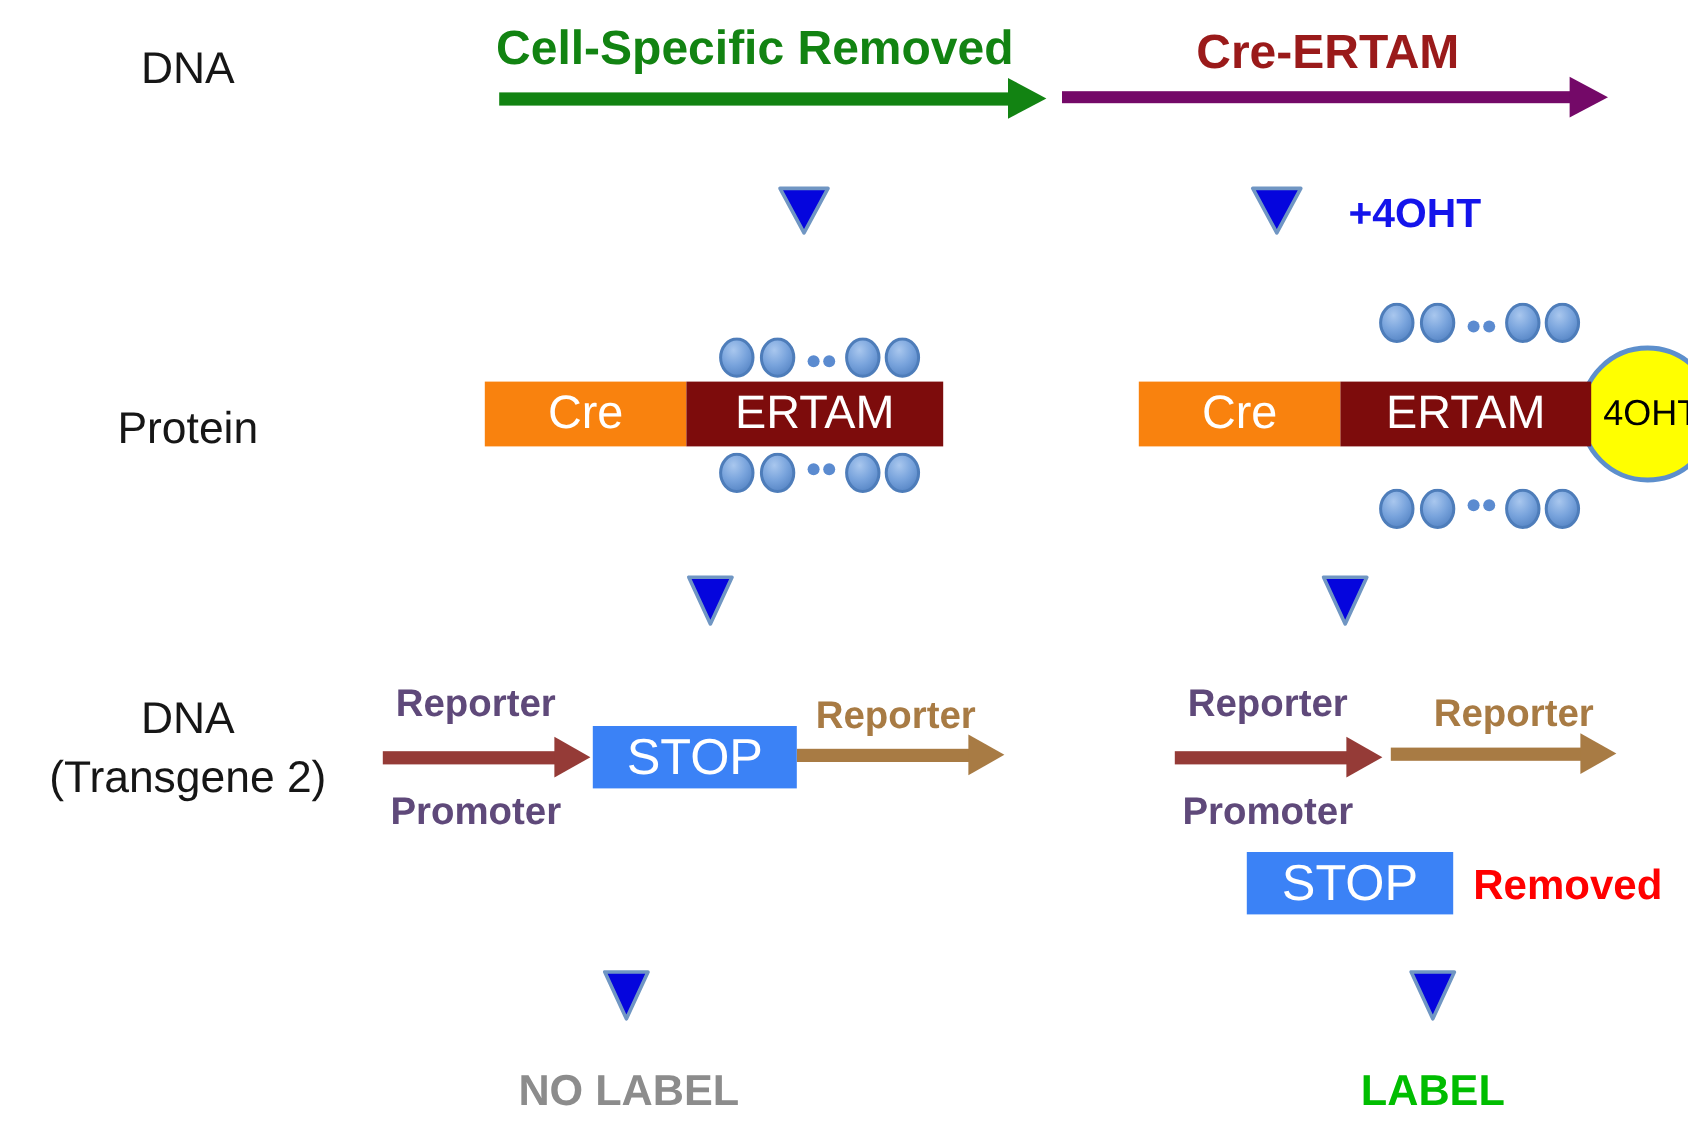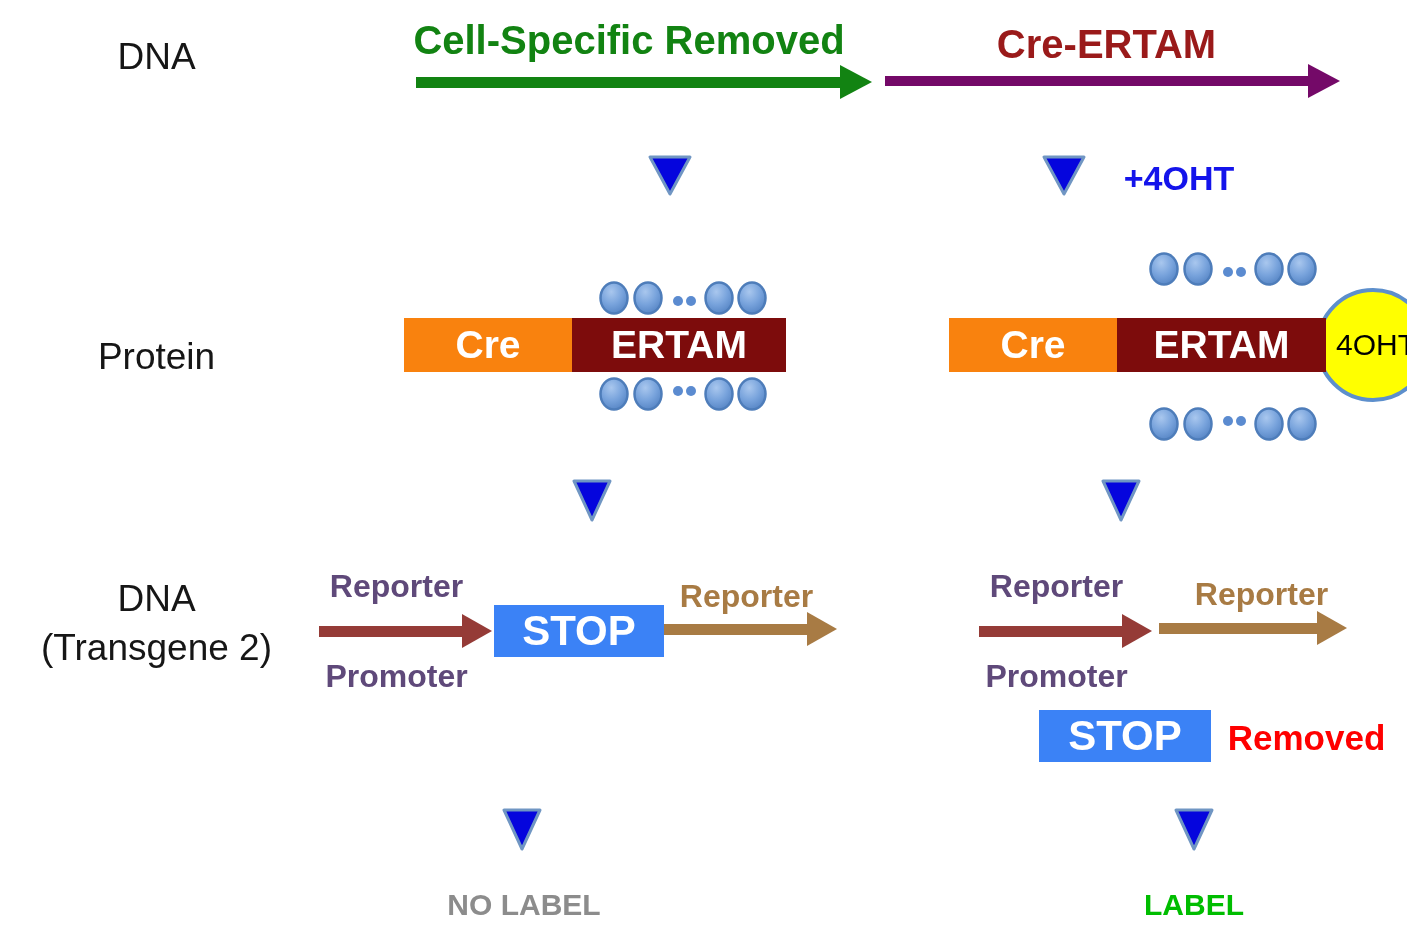--- a/index.html
+++ b/index.html
@@ -7,26 +7,26 @@
     position:relative;width:1407px;height:940px;background:#ffffff;
     font-family:"Liberation Sans",sans-serif;overflow:hidden;color:#1a1a1a;margin-left:24px;
   }
   .lbl{position:absolute;text-align:center;}
   .rowlabel{font-size:37px;line-height:49px;color:#161616;font-weight:400;}
   .title{font-size:40px;font-weight:600;}
   .cond{font-size:34px;font-weight:600;color:#1414eb;}
   .shaft{position:absolute;}
   .ah{position:absolute;width:0;height:0;border-style:solid;border-color:transparent;}
   .box{position:absolute;display:flex;align-items:center;justify-content:center;
-       color:#ffffff;z-index:3;font-weight:700;}
+       color:#ffffff;z-index:3;font-weight:400;}
   .genebox{font-size:39px;}
   .stopbox{font-size:42px;background:#3b82f6;}
   .rp{font-size:32px;font-weight:600;color:#5f497a;}
   .rpt{font-size:32px;font-weight:600;color:#a87b44;}
-  .outcome{font-size:30px;font-weight:700;}
+  .outcome{font-size:36px;font-weight:700;}
   .tri{position:absolute;}
   .balls{position:absolute;}
   .ligand{position:absolute;width:114px;height:114px;border-radius:50%;
           background:#ffff00;border:4px solid #5d8fcc;box-sizing:border-box;z-index:2;}
   .ligandtxt{position:absolute;font-size:30px;color:#000;z-index:4;text-align:center;font-weight:400;}
   .removed{font-size:35px;font-weight:600;color:#ff0000;}
 </style>
 </head>
 <body>
 

